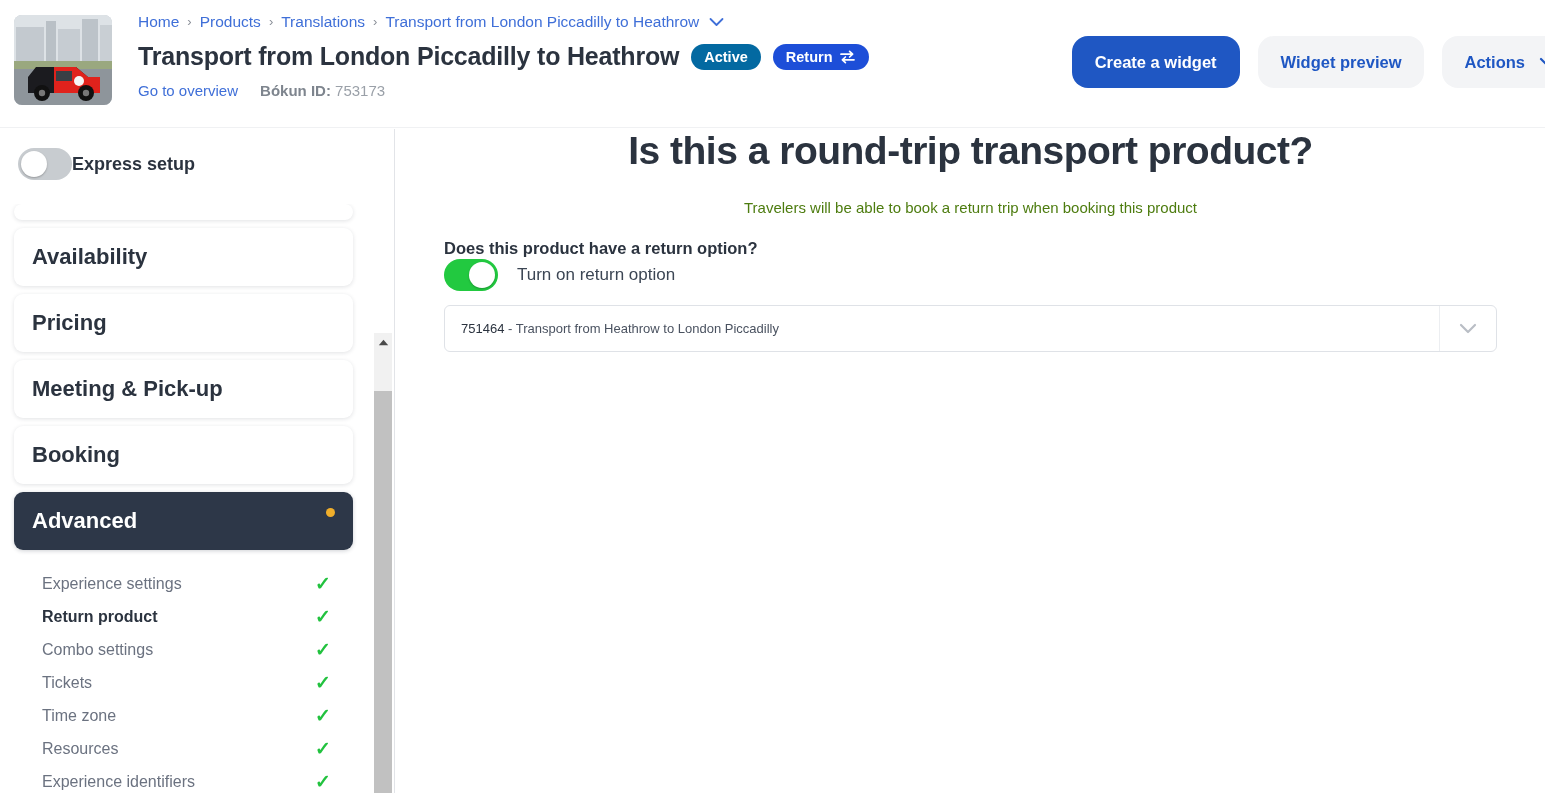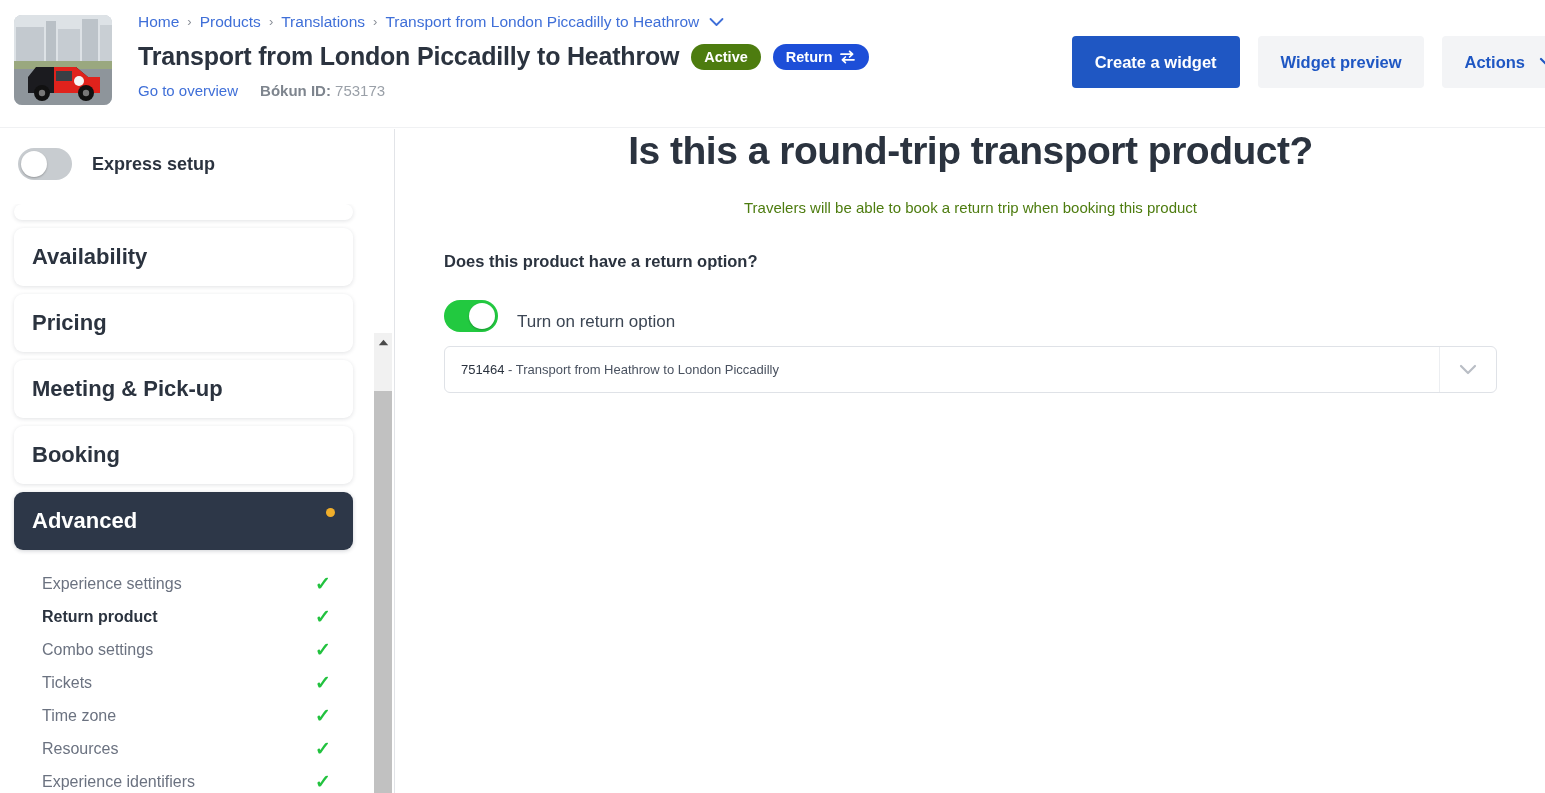--- a/index.html
+++ b/index.html
@@ -40,56 +40,56 @@
     white-space: nowrap;
   }
   .page-title {
     font-size: 25px; font-weight: bold; color: #2b333f; letter-spacing: -0.2px;
   }
   .badge {
     display: inline-flex; align-items: center; gap: 6px;
     border-radius: 999px; color: #fff; font-size: 14.5px; font-weight: bold;
     padding: 5px 13px; line-height: 16px;
   }
-  .badge-active { background: #4d7c0f; }
+  .badge-active { background: #0369a1; }
   .badge-return { background: #1d4ed8; text-align: center; }
   .badge-return svg { display: block; }
 
   .sub-row {
     display: flex; align-items: center; gap: 22px; margin-top: 11px;
     font-size: 15px; line-height: 18px;
   }
   .link-overview { color: #3f6fd8; cursor: pointer; }
   .bokun { color: #9aa0a8; }
   .bokun b { color: #7e858e; font-weight: bold; }
 
   .header-actions {
     display: flex; align-items: flex-start; gap: 18px;
     padding: 36px 0 0 0; margin-right: -34px; flex: 0 0 auto;
   }
   .btn {
     font-family: "Liberation Sans", sans-serif;
     font-size: 16.5px; font-weight: bold; border: none; cursor: pointer;
-    border-radius: 4px; line-height: 20px;
+    border-radius: 16px; line-height: 20px;
   }
   .btn-primary { background: #1f57c3; color: #fff; padding: 16px 23px; }
   .btn-secondary { background: #f3f4f6; color: #1f57c3; padding: 16px 23px; }
   .btn-actions {
     background: #f3f4f6; color: #1f57c3; padding: 16px 22px;
     display: flex; align-items: center; gap: 14px;
   }
   .btn-actions svg { display: block; }
 
   
   .sidebar {
     position: absolute; left: 0; top: 129px; width: 395px; height: 664px;
     background: #fff; border-right: 1px solid #e2e4e8; overflow: hidden;
   }
   .express-row {
-    display: flex; align-items: center; gap: 20px; padding: 19px 0 0 18px;
+    display: flex; align-items: center; padding: 19px 0 0 18px;
   }
   .toggle {
     width: 54px; height: 32px; border-radius: 999px; position: relative;
     flex: 0 0 auto; cursor: pointer;
   }
   .toggle .knob {
     position: absolute; top: 3px; width: 26px; height: 26px; border-radius: 50%;
     background: #fff; box-shadow: 0 1px 2px rgba(0,0,0,.25);
   }
   .toggle.off { background: #c8ccd0; }
@@ -148,25 +148,25 @@
 
   .main-title {
     text-align: center; font-size: 39px; font-weight: bold; color: #2b333f;
     letter-spacing: -0.5px;
   }
   .main-sub {
     text-align: center; font-size: 15px; color: #4d7c0f; margin-top: 26px;
   }
 
   .field-label {
-    font-size: 16.5px; font-weight: bold; color: #2b333f; margin-top: 36px;
+    font-size: 16.5px; font-weight: bold; color: #2b333f; margin-top: 23px;
   }
   .req { color: #e03131; }
 
-  .toggle-row { display: flex; align-items: flex-end; gap: 19px; margin-top: 29px; }
+  .toggle-row { display: flex; align-items: center; gap: 19px; margin-top: 1px; }
   .toggle-row .label { font-size: 17px; color: #3c4654; }
 
   .select-label { font-size: 16.5px; font-weight: bold; color: #2b333f; margin-top: 52px; }
 
   .select {
     margin-top: 14px; height: 47px; border: 1px solid #dfe2e7; border-radius: 6px;
     background: #fff; display: flex; align-items: center; cursor: pointer;
   }
   .select-value {
     flex: 1 1 auto; padding: 0 16px; font-size: 13px; color: #4a5260;

